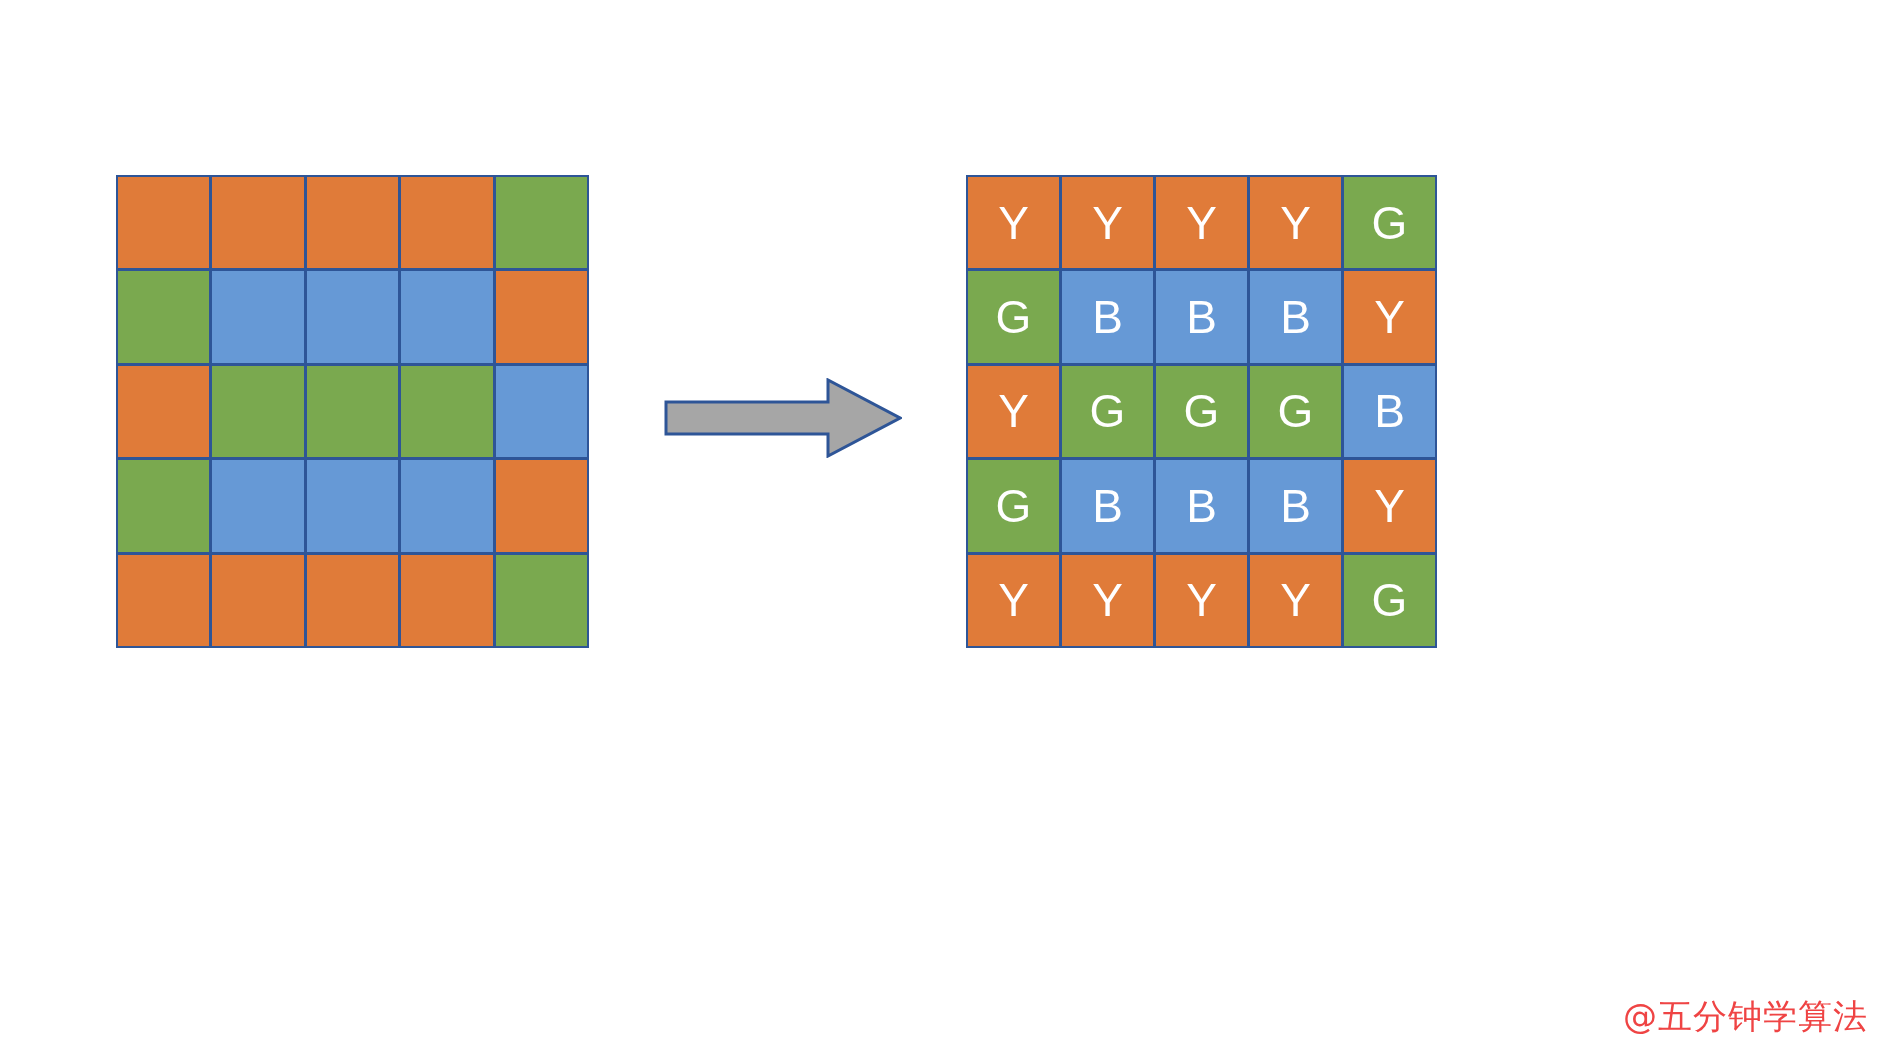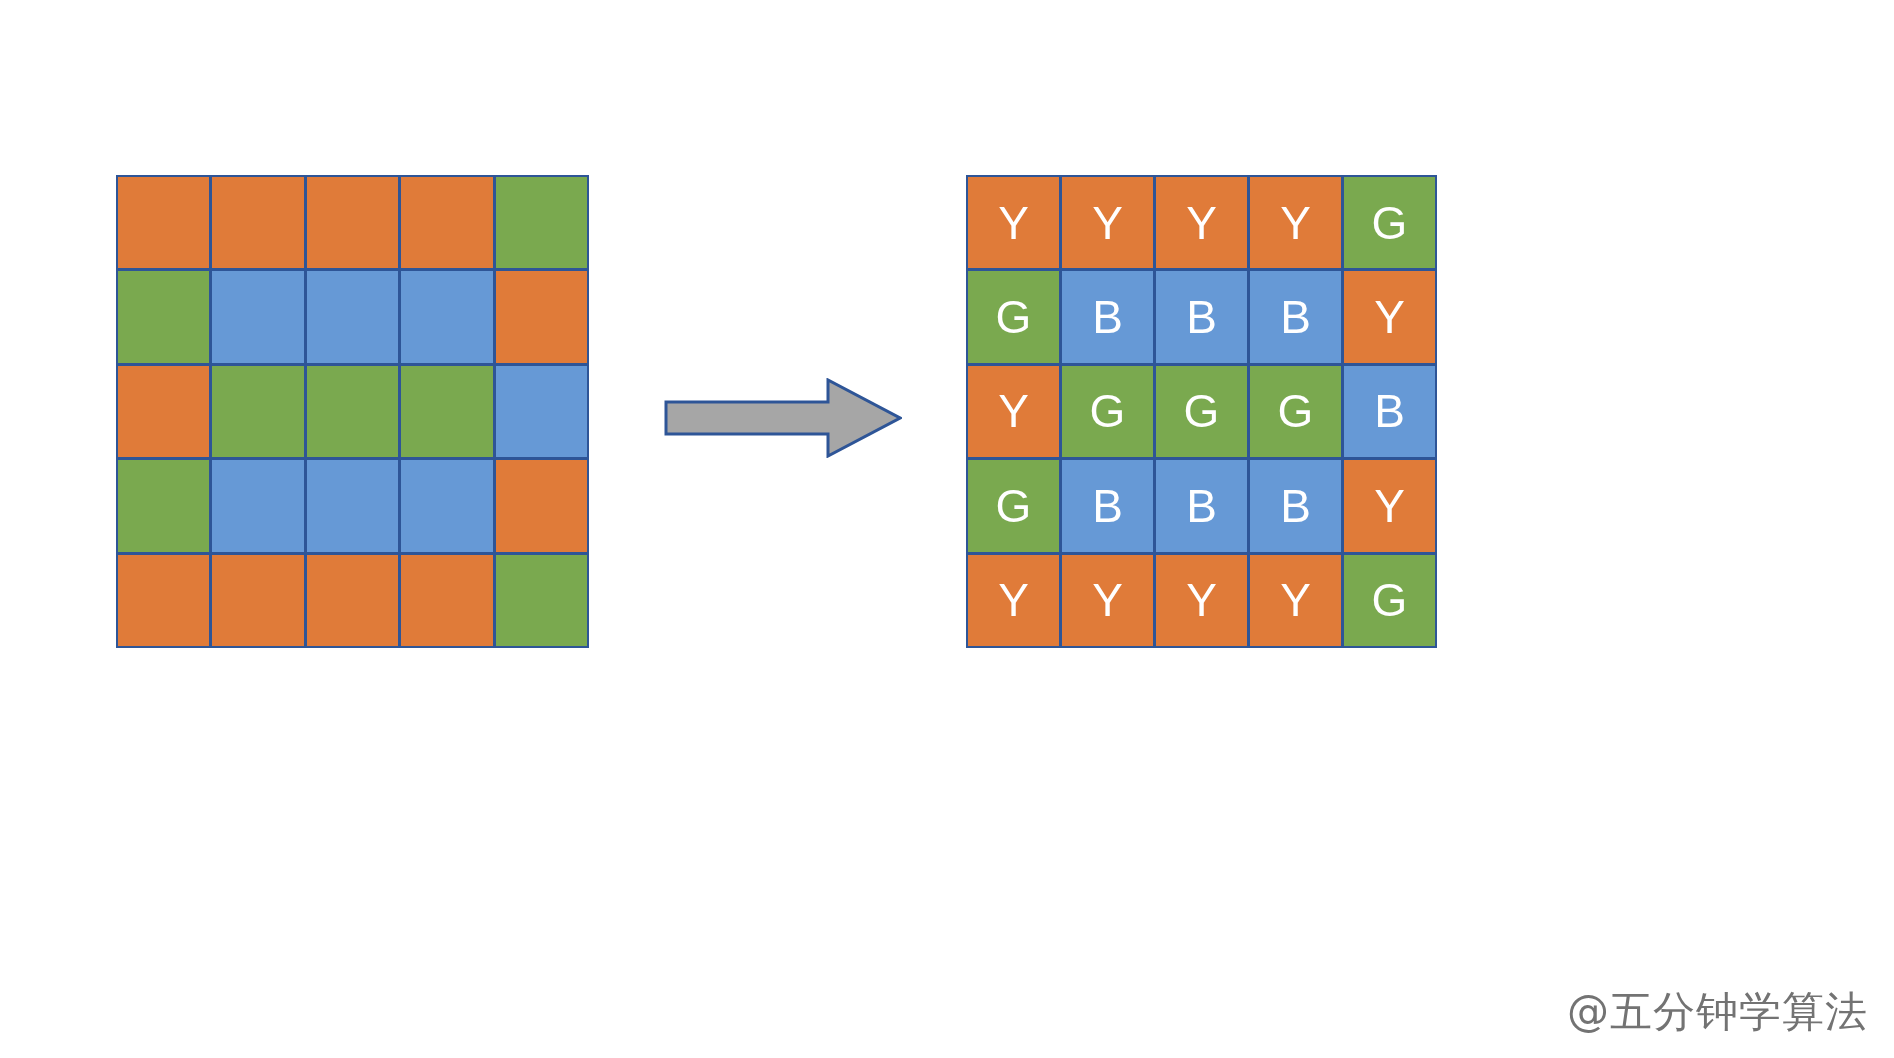--- a/index.html
+++ b/index.html
@@ -69,22 +69,22 @@
     top: 378px;
     width: 238px;
     height: 80px;
   }
 
   
   #watermark {
     position: absolute;
     right: 26px;
     bottom: 18px;
-    font-size: 42px;
-    color: #737373;
+    font-size: 34px;
+    color: #ef4444;
     font-family: "DejaVu Sans", "Liberation Sans", sans-serif;
     letter-spacing: 1px;
     white-space: nowrap;
   }
 </style>
 </head>
 <body>
 
 <div class="canvas">
 

